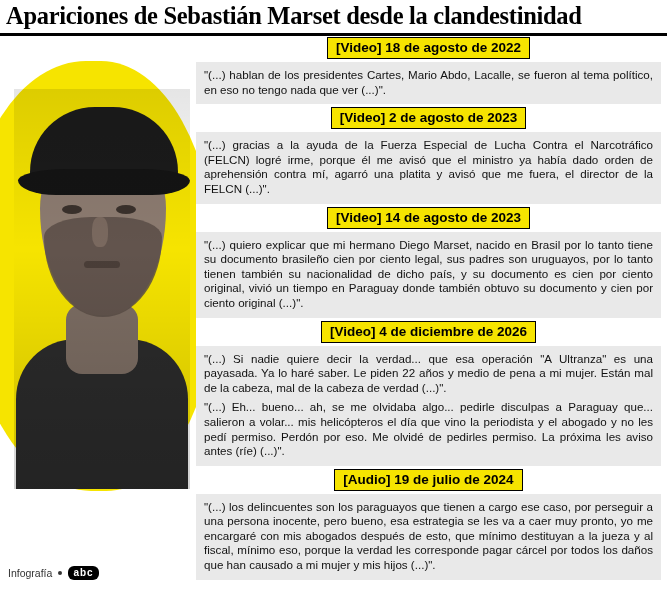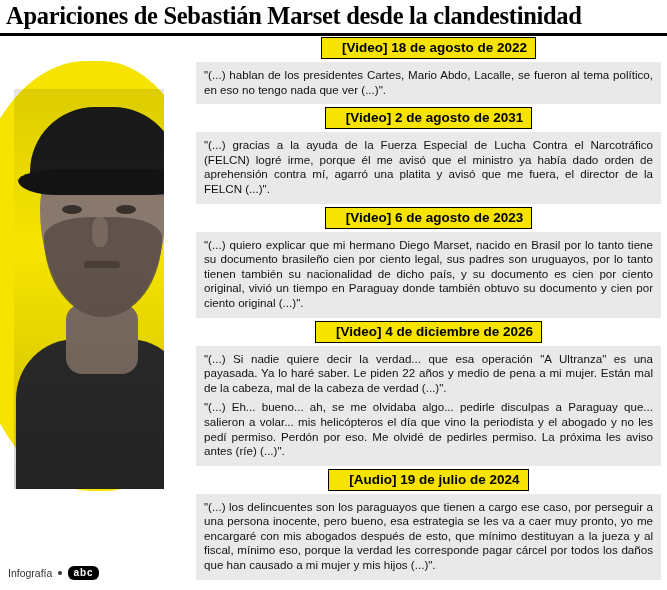--- a/index.html
+++ b/index.html
@@ -47,21 +47,21 @@
     top: 33px;
     width: 667px;
     height: 3px;
     background: #000000;
   }
   
   .photo-col {
     position: absolute;
     left: 0;
     top: 37px;
-    width: 164px;
+    width: 196px;
     height: 553px;
     overflow: hidden;
     background: #ffffff;
   }
   .yellow-blob {
     position: absolute;
     left: -34px;
     top: 24px;
     width: 250px;
     height: 430px;
@@ -205,21 +205,21 @@
   }
   .block {
     margin-bottom: 3px;
   }
   .block-head {
     display: inline-block;
     background: #f6e400;
     color: #000000;
     font-weight: bold;
     font-size: 13.5px;
-    padding: 2px 8px 3px 20px;
+    padding: 2px 8px 3px 8px;
     margin: 0 auto 3px auto;
     font-family: "Liberation Sans", sans-serif;
     border: 1px solid #000000;
   }
   .head-wrap {
     text-align: center;
   }
   .quote-box {
     background: #e9e9e9;
     color: #111111;
@@ -275,30 +275,30 @@
       <div class="head-wrap">
         <span class="block-head">[Video] 18 de agosto de 2022</span>
       </div>
       <div class="quote-box">
         <p>"(...) hablan de los presidentes Cartes, Mario Abdo, Lacalle, se fueron al tema político, en eso no tengo nada que ver (...)".</p>
       </div>
     </div>
 
     <div class="block">
       <div class="head-wrap">
-        <span class="block-head">[Video] 2 de agosto de 2031</span>
+        <span class="block-head">[Video] 2 de agosto de 2023</span>
       </div>
       <div class="quote-box">
         <p>"(...) gracias a la ayuda de la Fuerza Especial de Lucha Contra el Narcotráfico (FELCN) logré irme, porque él me avisó que el ministro ya había dado orden de aprehensión contra mí, agarró una platita y avisó que me fuera, el director de la FELCN (...)".</p>
       </div>
     </div>
 
     <div class="block">
       <div class="head-wrap">
-        <span class="block-head">[Video] 6 de agosto de 2023</span>
+        <span class="block-head">[Video] 14 de agosto de 2023</span>
       </div>
       <div class="quote-box">
         <p>"(...) quiero explicar que mi hermano Diego Marset, nacido en Brasil por lo tanto tiene su documento brasileño cien por ciento legal, sus padres son uruguayos, por lo tanto tienen también su nacionalidad de dicho país, y su documento es cien por ciento original, vivió un tiempo en Paraguay donde también obtuvo su documento y cien por ciento original (...)".</p>
       </div>
     </div>
 
     <div class="block">
       <div class="head-wrap">
         <span class="block-head">[Video] 4 de diciembre de 2026</span>
       </div>

